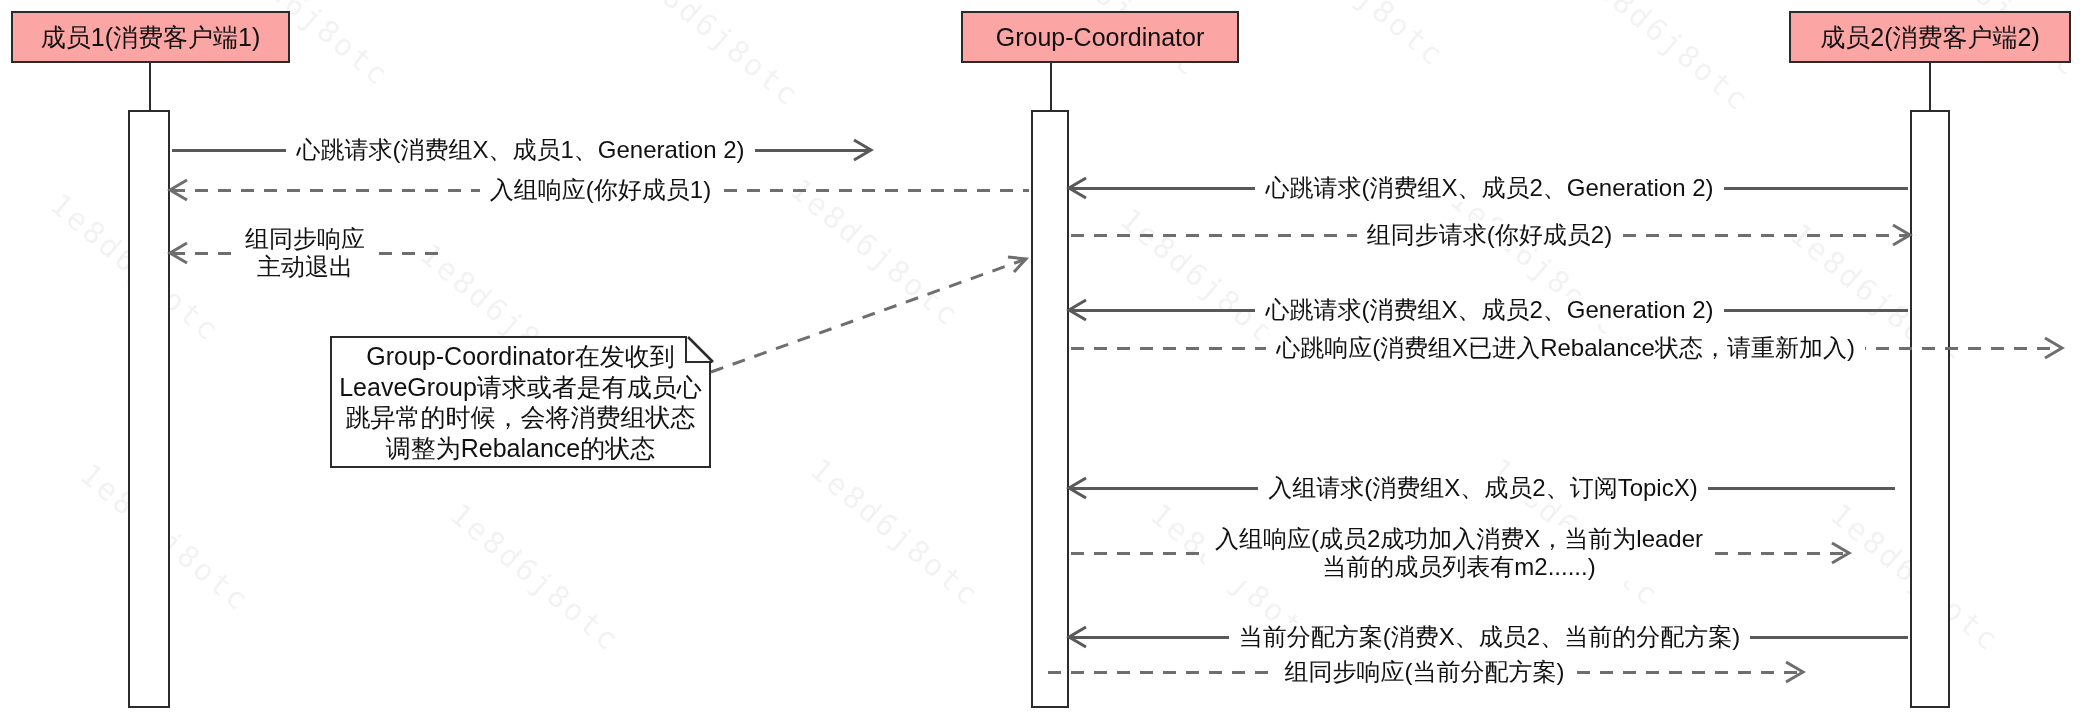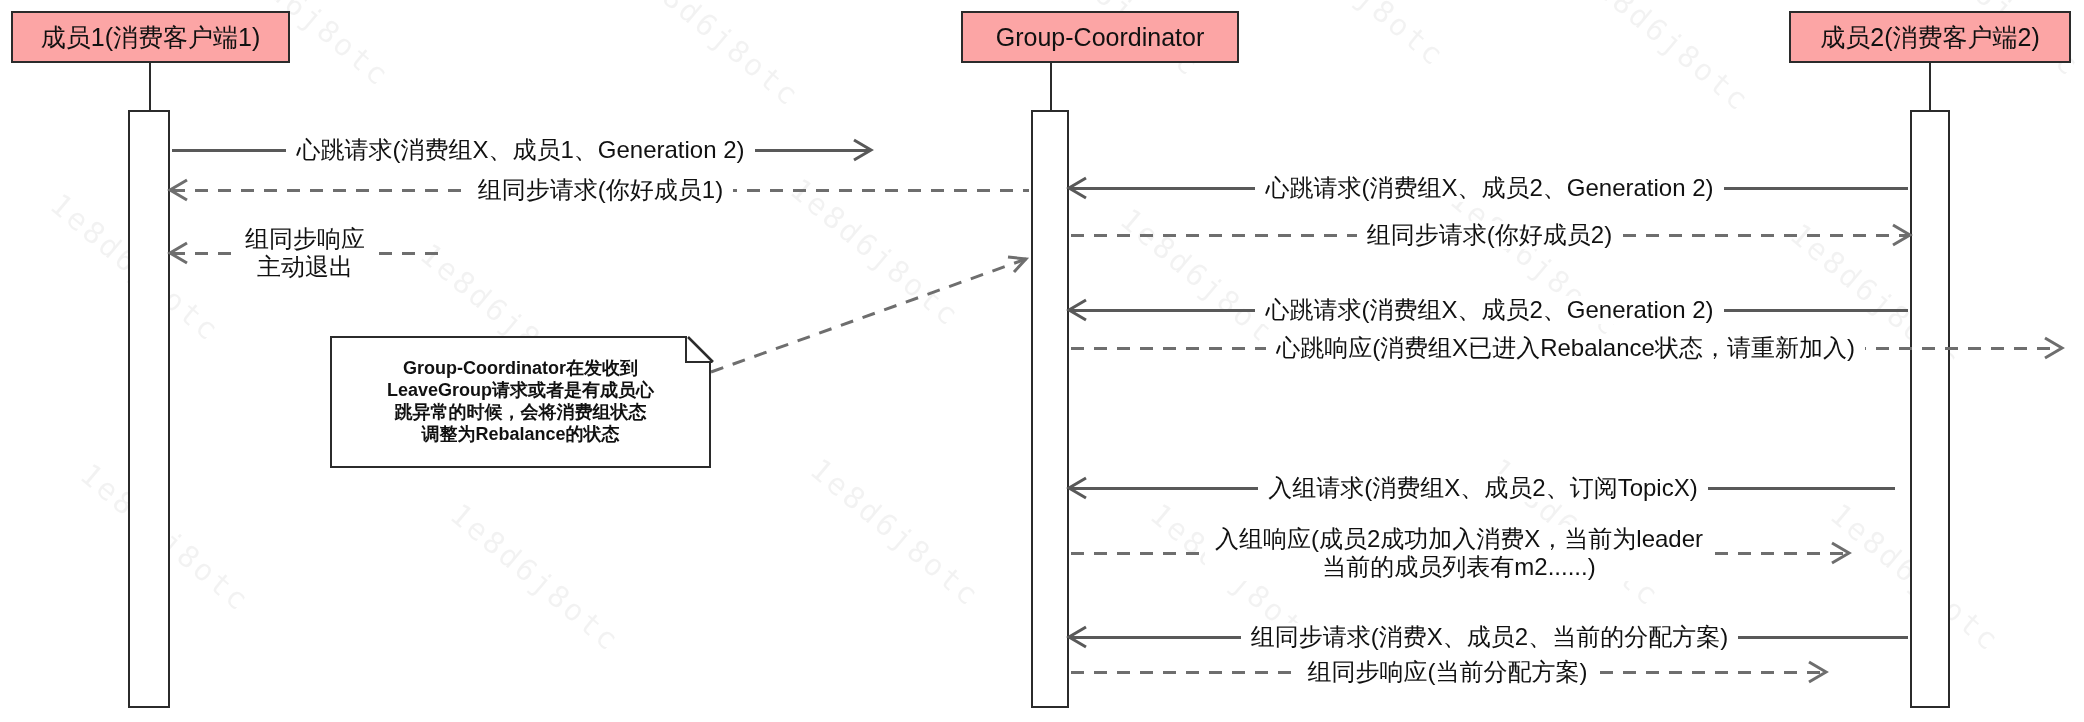--- a/index.html
+++ b/index.html
@@ -29,21 +29,21 @@
               text-align:center;white-space:pre-line;z-index:2;}
   .head{position:absolute;top:50%;width:26px;height:26px;margin-top:-13px;z-index:3;}
   .head.left{left:-3px;} .head.right{right:-3px;}
   .head svg{display:block;width:26px;height:26px;}
   .msg.solid .head{color:var(--line);} .msg.dashed .head{color:var(--dline);}
   .head path{fill:none;stroke:currentColor;stroke-width:3;}
 
   .note{position:absolute;left:330px;top:336px;width:381px;height:132px;box-sizing:border-box;
         border:2.5px solid var(--border);background:#fff;z-index:5;
         display:flex;align-items:center;justify-content:center;}
-  .note-text{font-size:18px;line-height:1.22;text-align:center;white-space:pre-line;font-weight:bold;}
+  .note-text{font-size:25px;line-height:1.22;text-align:center;white-space:pre-line;}
   .fold{position:absolute;top:-2.5px;right:-2.5px;width:27px;height:27px;background:#fff;
         border-left:2.5px solid var(--border);border-bottom:2.5px solid var(--border);
         box-sizing:border-box;}
   .fold svg{position:absolute;left:0;top:0;width:27px;height:27px;}
   .fold line{stroke:var(--border);stroke-width:2.5;}
 
   .connector{position:absolute;left:700px;top:245px;width:340px;height:140px;z-index:4;}
   .connector line{stroke:var(--dline);stroke-width:3;stroke-dasharray:13 10;}
   .connector polyline{fill:none;stroke:var(--dline);stroke-width:3;}
 </style>
@@ -92,21 +92,21 @@
       </span>
     <span class="label">心跳请求(消费组X、成员1、Generation 2)</span>
   </div>
   <div class="msg dashed" style="left:170px;top:175px;width:861px">
     <i class="line"></i>
     <span class="head left">
         <svg viewBox="0 0 26 26">
           <path d="M20 3 L3 13 L20 23"></path>
         </svg>
       </span>
-    <span class="label">组同步请求(你好成员1)</span>
+    <span class="label">入组响应(你好成员1)</span>
   </div>
   <div class="msg dashed" style="left:170px;top:238px;width:270px">
     <i class="line"></i>
     <span class="head left">
         <svg viewBox="0 0 26 26">
           <path d="M20 3 L3 13 L20 23"></path>
         </svg>
       </span>
     <span class="label">组同步响应
 主动退出</span>
@@ -167,23 +167,23 @@
     <span class="label">入组响应(成员2成功加入消费X，当前为leader
 当前的成员列表有m2......)</span>
   </div>
   <div class="msg solid" style="left:1069px;top:622px;width:841px">
     <i class="line"></i>
     <span class="head left">
         <svg viewBox="0 0 26 26">
           <path d="M20 3 L3 13 L20 23"></path>
         </svg>
       </span>
-    <span class="label">组同步请求(消费X、成员2、当前的分配方案)</span>
-  </div>
-  <div class="msg dashed" style="left:1069px;top:657px;width:757px">
+    <span class="label">当前分配方案(消费X、成员2、当前的分配方案)</span>
+  </div>
+  <div class="msg dashed" style="left:1046px;top:657px;width:757px">
     <i class="line"></i>
     <span class="head right">
         <svg viewBox="0 0 26 26">
           <path d="M6 3 L23 13 L6 23"></path>
         </svg>
       </span>
     <span class="label">组同步响应(当前分配方案)</span>
   </div>
 
   <div class="note">

